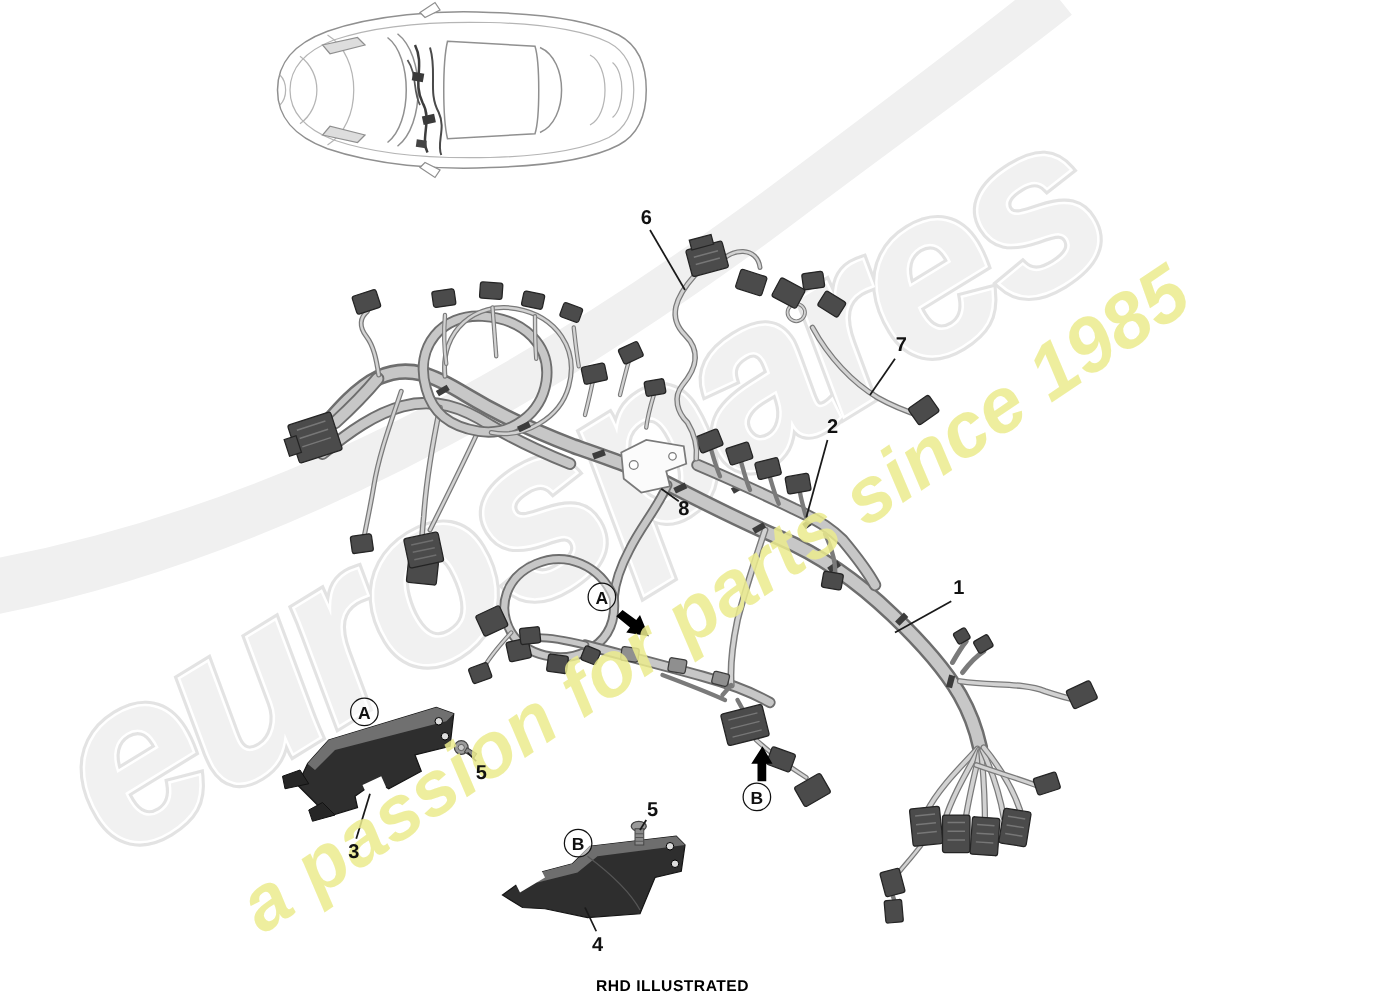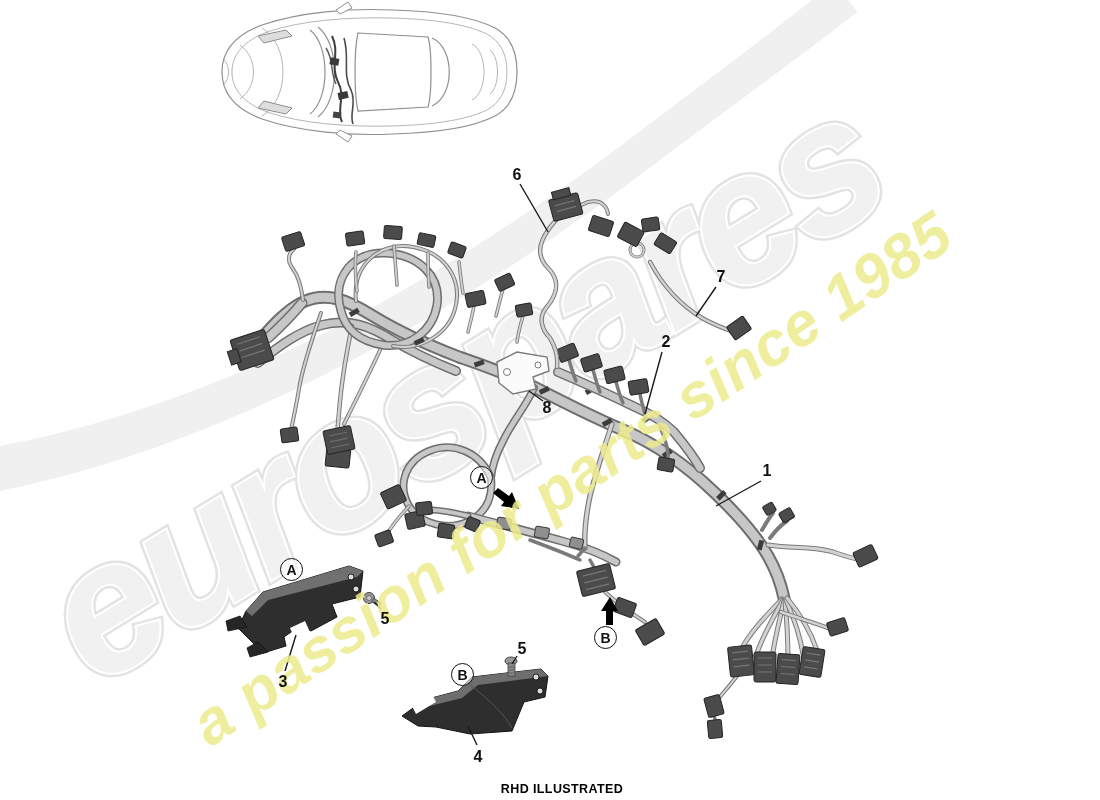--- a/index.html
+++ b/index.html
@@ -22,21 +22,21 @@
   .callout{
     position:absolute;width:18px;text-align:center;
     font-weight:bold;font-size:16px;color:#111;line-height:18px;
   }
   .view-circ{
     position:absolute;width:23px;height:23px;border:1.7px solid #111;
     border-radius:50%;font-weight:bold;font-size:14px;line-height:23px;
     text-align:center;color:#111;background:rgba(255,255,255,.5);box-sizing:border-box;
   }
   .rhd{
-    position:absolute;left:452px;top:782px;width:220px;text-align:center;
+    position:absolute;left:428px;top:782px;width:220px;text-align:center;
     font-weight:bold;font-size:12.5px;letter-spacing:.4px;color:#000;
   }
   .wm-brand{font-style:italic;font-weight:bold;font-size:185px;letter-spacing:-6px;}
   .wm-tag{font-style:italic;font-weight:bold;font-size:62px;letter-spacing:.5px;opacity:.85;}
 </style>
 </head>
 <body>
 
 <svg class="stage" viewBox="0 0 1100 800">
   <defs>

